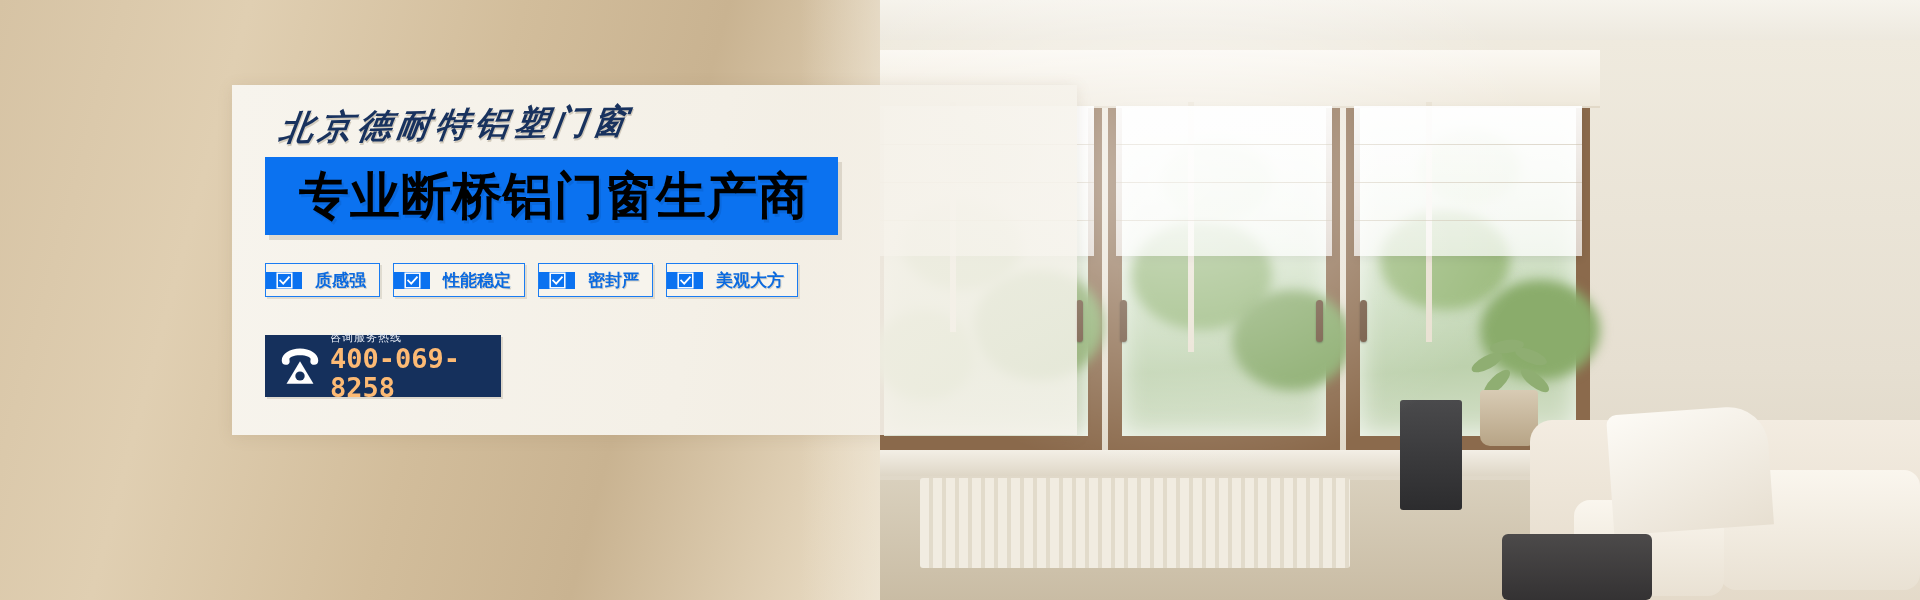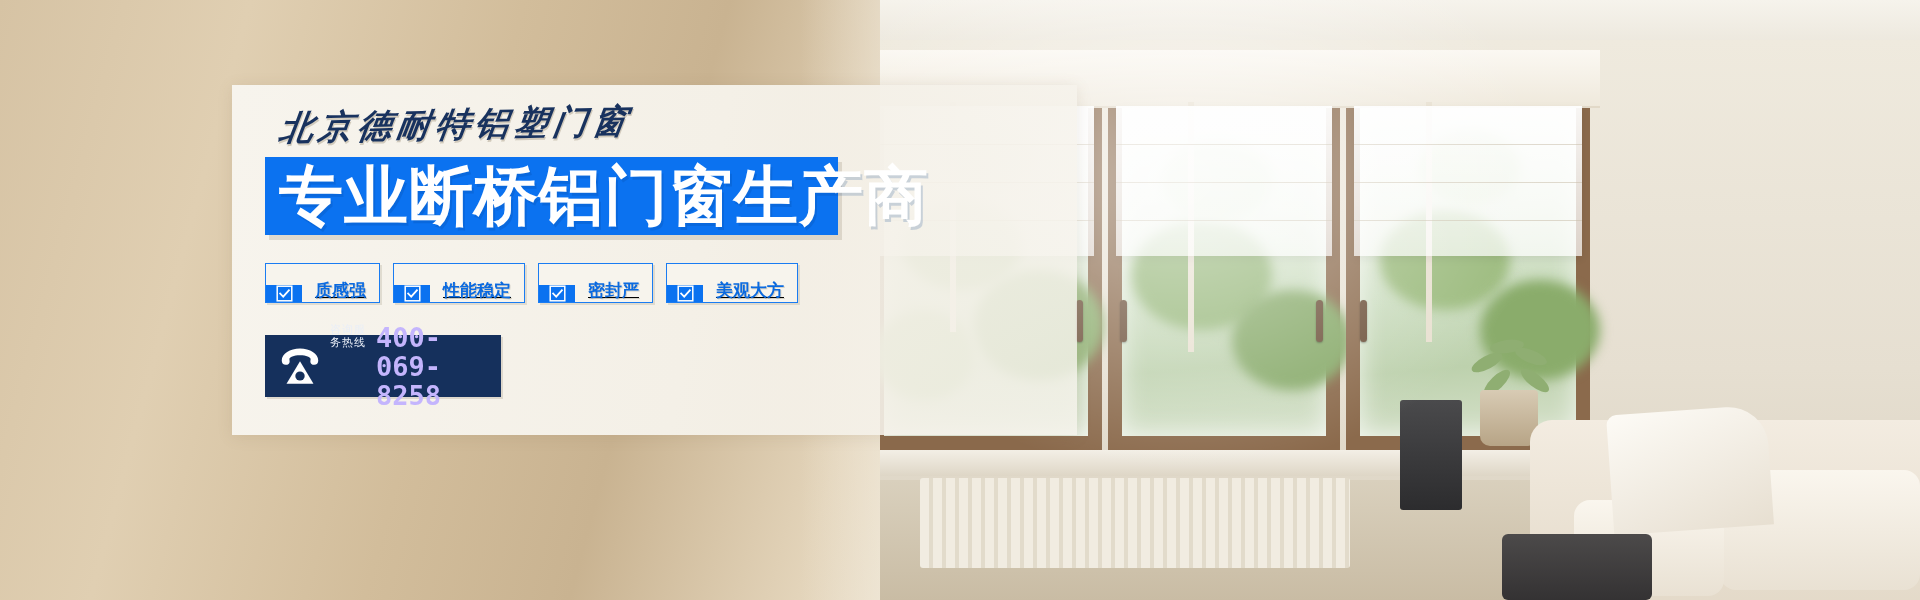--- a/index.html
+++ b/index.html
@@ -160,37 +160,36 @@
   }
 
   
   #headline{
     position:absolute; left:33px; top:72px; width:573px; height:78px;
     background:#0b72f0;
     box-shadow:4px 5px 0 rgba(160,150,130,.28);
     display:flex; align-items:center;
   }
   #headline .txt{
-    color:#ffffff; font-size:64px; font-weight:800; letter-spacing:1px;
-    padding-left:14px; white-space:nowrap;
+    color:#000000; font-size:50px; font-weight:800; letter-spacing:1px;
+    padding-left:34px; white-space:nowrap;
     text-shadow:2px 3px 0 rgba(0,60,140,.18);
     font-family:"DejaVu Sans","Liberation Sans",sans-serif;
   }
 
   
   #features{
     position:absolute; left:33px; top:178px;
     display:flex; gap:13px;
   }
   .badge{
-    display:flex; align-items:flex-end; height:40px;
+    display:flex; align-items:center; height:34px;
     border:1px solid #1a7cf2;
     box-shadow:2px 2px 0 rgba(170,160,140,.28);
     background:#f7f4ed;
-    text-decoration:underline;
   }
   .badge .cb{
     width:36px; background:#0b72f0;
     display:flex; align-items:center; justify-content:center;
   }
   .badge .cb svg{ display:block; }
   .badge .lb{
     display:flex; align-items:center; padding:0 13px;
     color:#0b6ae0; font-size:17px; font-weight:700; white-space:nowrap;
     text-shadow:1px 1px 0 rgba(180,175,160,.5);
@@ -198,27 +197,27 @@
   }
 
   
   #contact{
     position:absolute; left:33px; top:250px; width:236px; height:62px;
     background:#15305c;
     display:flex; align-items:center; padding-left:14px;
     box-shadow:2px 2px 0 rgba(150,140,120,.25);
   }
   #phone-icon{ width:42px; height:40px; flex:0 0 42px; margin-right:9px; }
-  #contact .ctext{ display:flex; justify-content:center; }
+  #contact .ctext{ display:flex; flex-direction:column; justify-content:center; }
   #contact .clabel{
     color:#e9eef7; font-size:11px; letter-spacing:1px; line-height:13px;
     font-family:"DejaVu Sans","Liberation Sans",sans-serif;
   }
   #contact .cnum{
-    color:#c4b5fd; font-size:27px; font-weight:800; line-height:29px;
+    color:#fdba74; font-size:27px; font-weight:800; line-height:29px;
     letter-spacing:0px;
     font-family:"DejaVu Sans Mono","Liberation Mono",monospace;
   }
 </style>
 </head>
 <body>
 
 <div id="leftbg"></div>
 
 <div id="photo">

